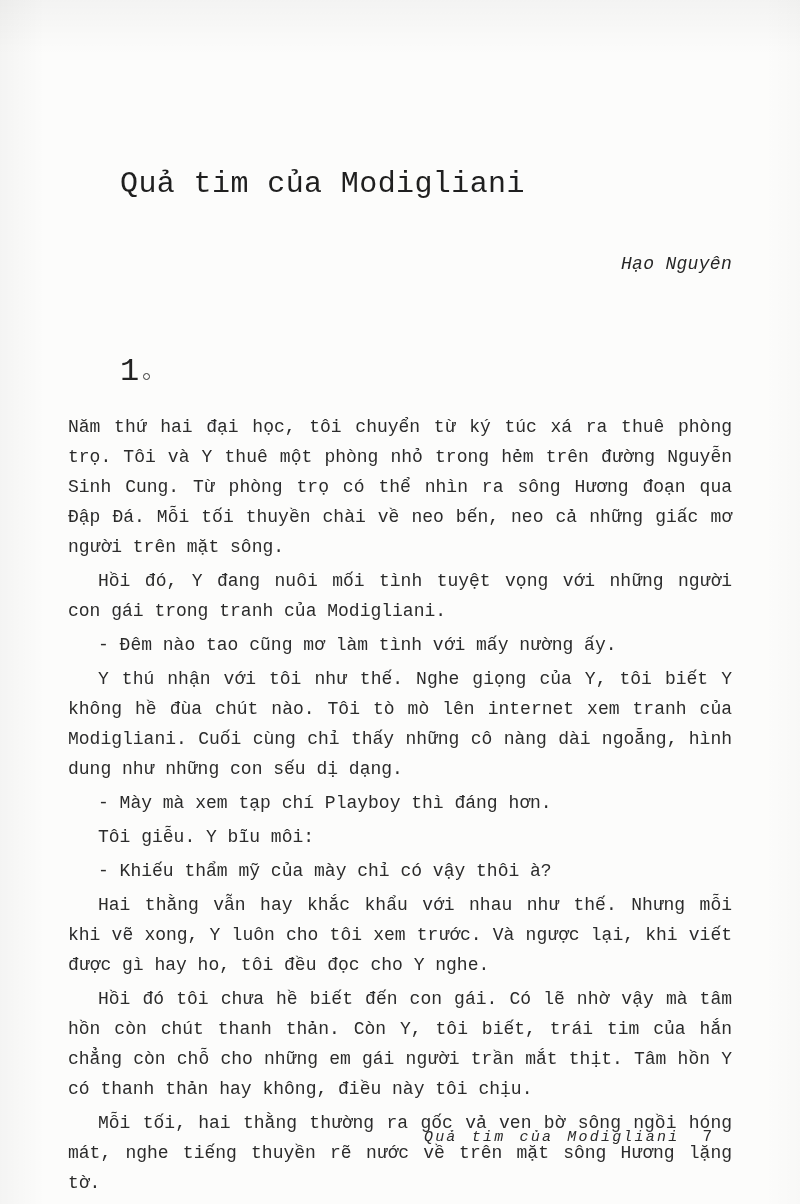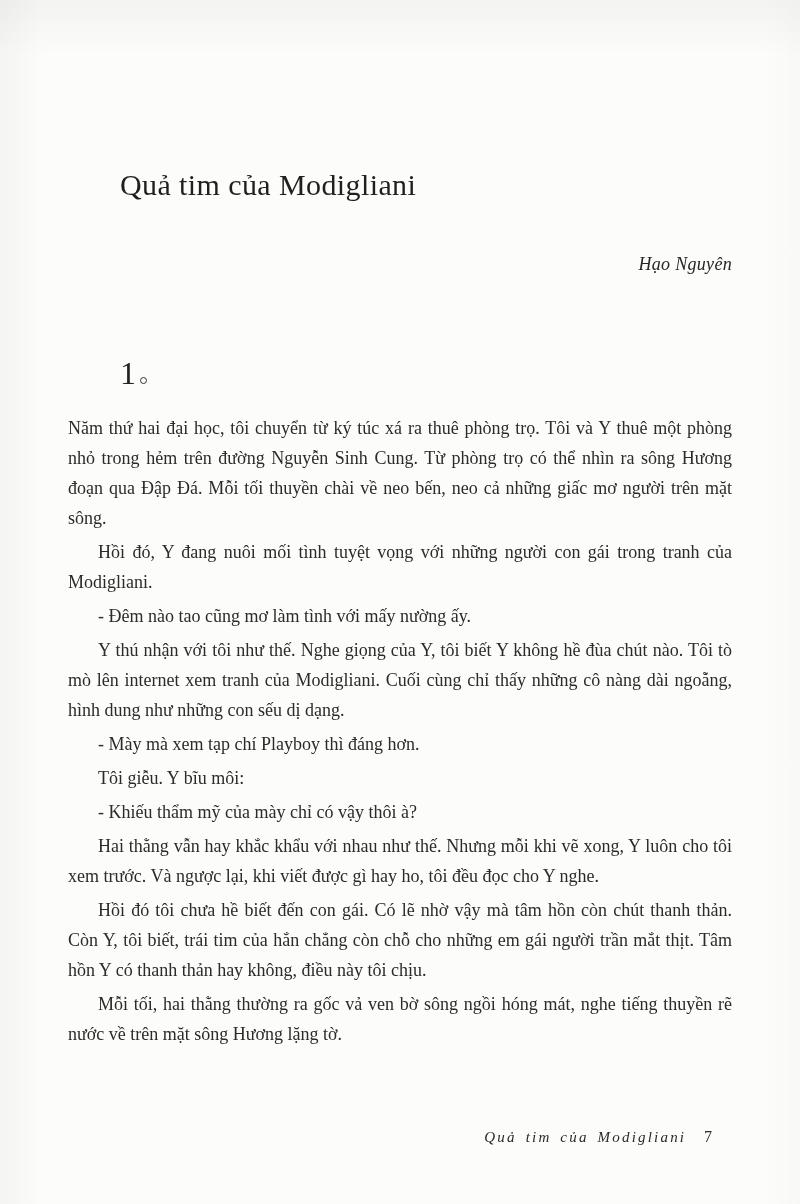--- a/index.html
+++ b/index.html
@@ -9,21 +9,21 @@
     background: #f1f1ef;
   }
   .page {
     position: relative;
     width: 800px;
     height: 1204px;
     margin: 0 auto;
     box-sizing: border-box;
     padding: 0 68px;
     background: #fcfcfb;
-    font-family: Liberation Serif, serif;
+    font-family: Liberation Mono, monospace;
     color: #2b2b2b;
     overflow: hidden;
   }
   
   .page::before {
     content: "";
     position: absolute;
     inset: 0;
     pointer-events: none;
     background:

